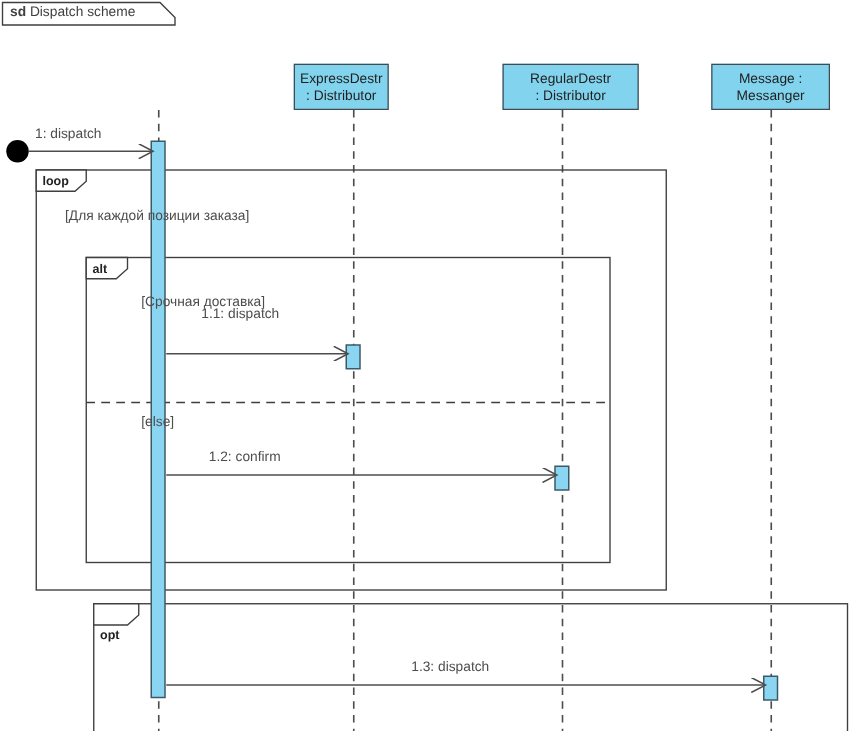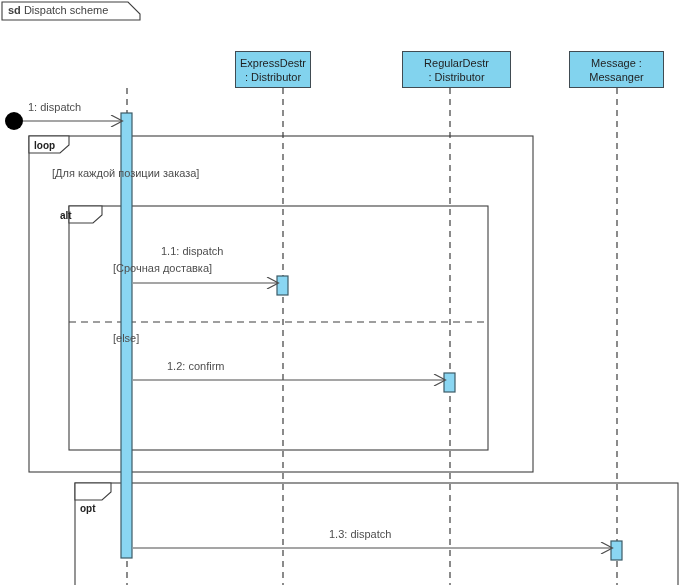--- a/index.html
+++ b/index.html
@@ -160,24 +160,24 @@
   <div class="head-box" style="left:569px; top:51px; width:95px; height:37px;">
     <div class="head-inner">
       <div>Message :</div>
       <div>Messanger</div>
     </div>
   </div>
 
   <div class="txt msg-label" style="left:28px; top:101px;">1: dispatch</div>
 
   <div class="txt op-label" style="left:34px; top:139px;">loop</div>
-  <div class="txt op-label" style="left:60px; top:209px;">alt</div>
+  <div class="txt op-label" style="left:74px; top:209px;">alt</div>
   <div class="txt op-label" style="left:80px; top:502px;">opt</div>
 
   <div class="txt guard" style="left:52px; top:167px;">[Для каждой позиции заказа]</div>
-  <div class="txt guard" style="left:113px; top:236px;margin-top:26px;">[Срочная доставка]</div>
+  <div class="txt guard" style="left:113px; top:236px;">[Срочная доставка]</div>
   <div class="txt guard" style="left:113px; top:332px;">[else]</div>
 
   <div class="txt msg-label" style="left:161px; top:245px;">1.1: dispatch</div>
   <div class="txt msg-label" style="left:167px; top:360px;">1.2: confirm</div>
   <div class="txt msg-label" style="left:329px; top:528px;">1.3: dispatch</div>
 
 </div>
 
 </body></html>

